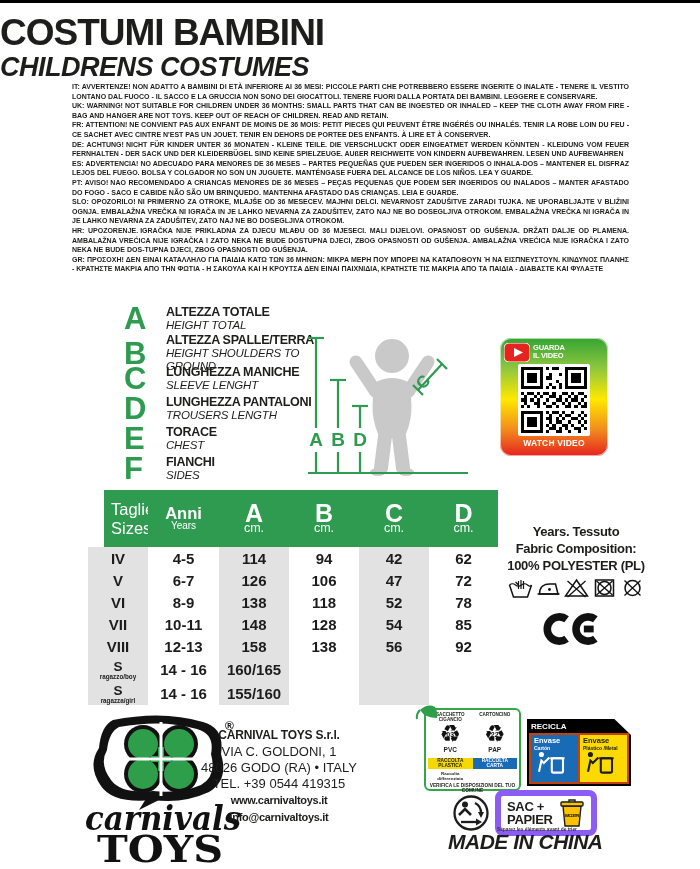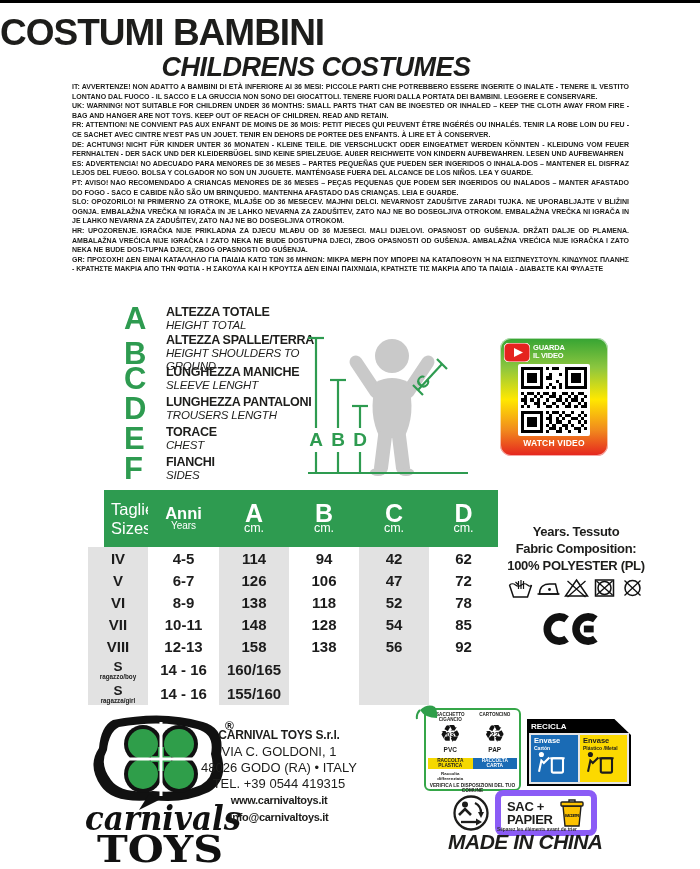--- a/index.html
+++ b/index.html
@@ -6,21 +6,21 @@
   html,body { background:#fff; }
   .page {
     position:relative; width:700px; height:869px; margin:0 auto;
     background:#fff; overflow:hidden; color:#1d1d1b;
     font-family:"Liberation Sans", sans-serif;
   }
   .topline { position:absolute; top:0; left:0; width:700px; height:3px; background:#000; }
 
   .title { position:absolute; top:12px; left:0; width:700px; text-align:left;
     font-size:37px; font-weight:bold; letter-spacing:-1px; }
-  .subtitle { position:absolute; top:52px; left:0; width:632px; text-align:center;
+  .subtitle { position:absolute; top:52px; left:0; width:632px; 
     font-size:27px; font-weight:bold; font-style:italic; letter-spacing:-0.5px; }
 
   .warnings { position:absolute; left:72px; top:82px; width:557px;
     font-size:7px; line-height:9.6px; font-weight:bold; text-align:justify; }
   .warnings p { margin:0; }
   .warnings b { margin-right:2px; }
 
   
   .legend { position:absolute; left:124px; top:304px; width:190px; }
   .lrow { display:grid; grid-template-columns:42px 1fr; align-items:center; height:30px; }
@@ -85,21 +85,21 @@
   .g-mat { font-size:6.5px; font-weight:bold; line-height:7px; }
   .g-tag-y { display:inline-block; background:#f5d800; font-size:4.8px; font-weight:bold; padding:0.5px 1px; }
   .g-tag-b { display:inline-block; background:#1a6bb5; color:#fff; font-size:4.8px; font-weight:bold; padding:0.5px 1px; }
   .g-sub { font-size:4.4px; font-weight:bold; line-height:5px; }
   .g-foot { font-size:4.8px; font-weight:bold; text-align:center; margin-top:2px; }
 
   
   .recicla { position:absolute; left:527px; top:719px; width:104px; background:#000; padding:2px;
     clip-path:polygon(0 0,84% 0,100% 24%,100% 100%,0 100%); }
   .rec-title { color:#fff; font-size:8px; font-weight:bold; padding:1px 0 2px 2px; }
-  .rec-panels { display:flex; gap:2px; background:#e5e5e5; padding:2px; }
+  .rec-panels { display:flex; gap:2px; background:#c2410c; padding:2px; }
   .panel { width:47px; height:47px; padding:2px 3px; }
   .panel-blue { background:#1a6bb5; color:#fff; }
   .panel-yellow { background:#fcd900; color:#1d1d1b; }
   .p-l1 { font-size:7.5px; font-weight:bold; line-height:8px; }
   .p-l2 { font-size:5px; font-weight:bold; line-height:6px; min-height:6px; }
 
   
   .triman-row { position:absolute; left:452px; top:790px; display:flex; align-items:center; gap:5px; }
   .sacbox { display:flex; align-items:center; gap:6px; border:6px solid #8b5cf6;
     border-radius:8px; padding:2px 6px; background:#fff; }

